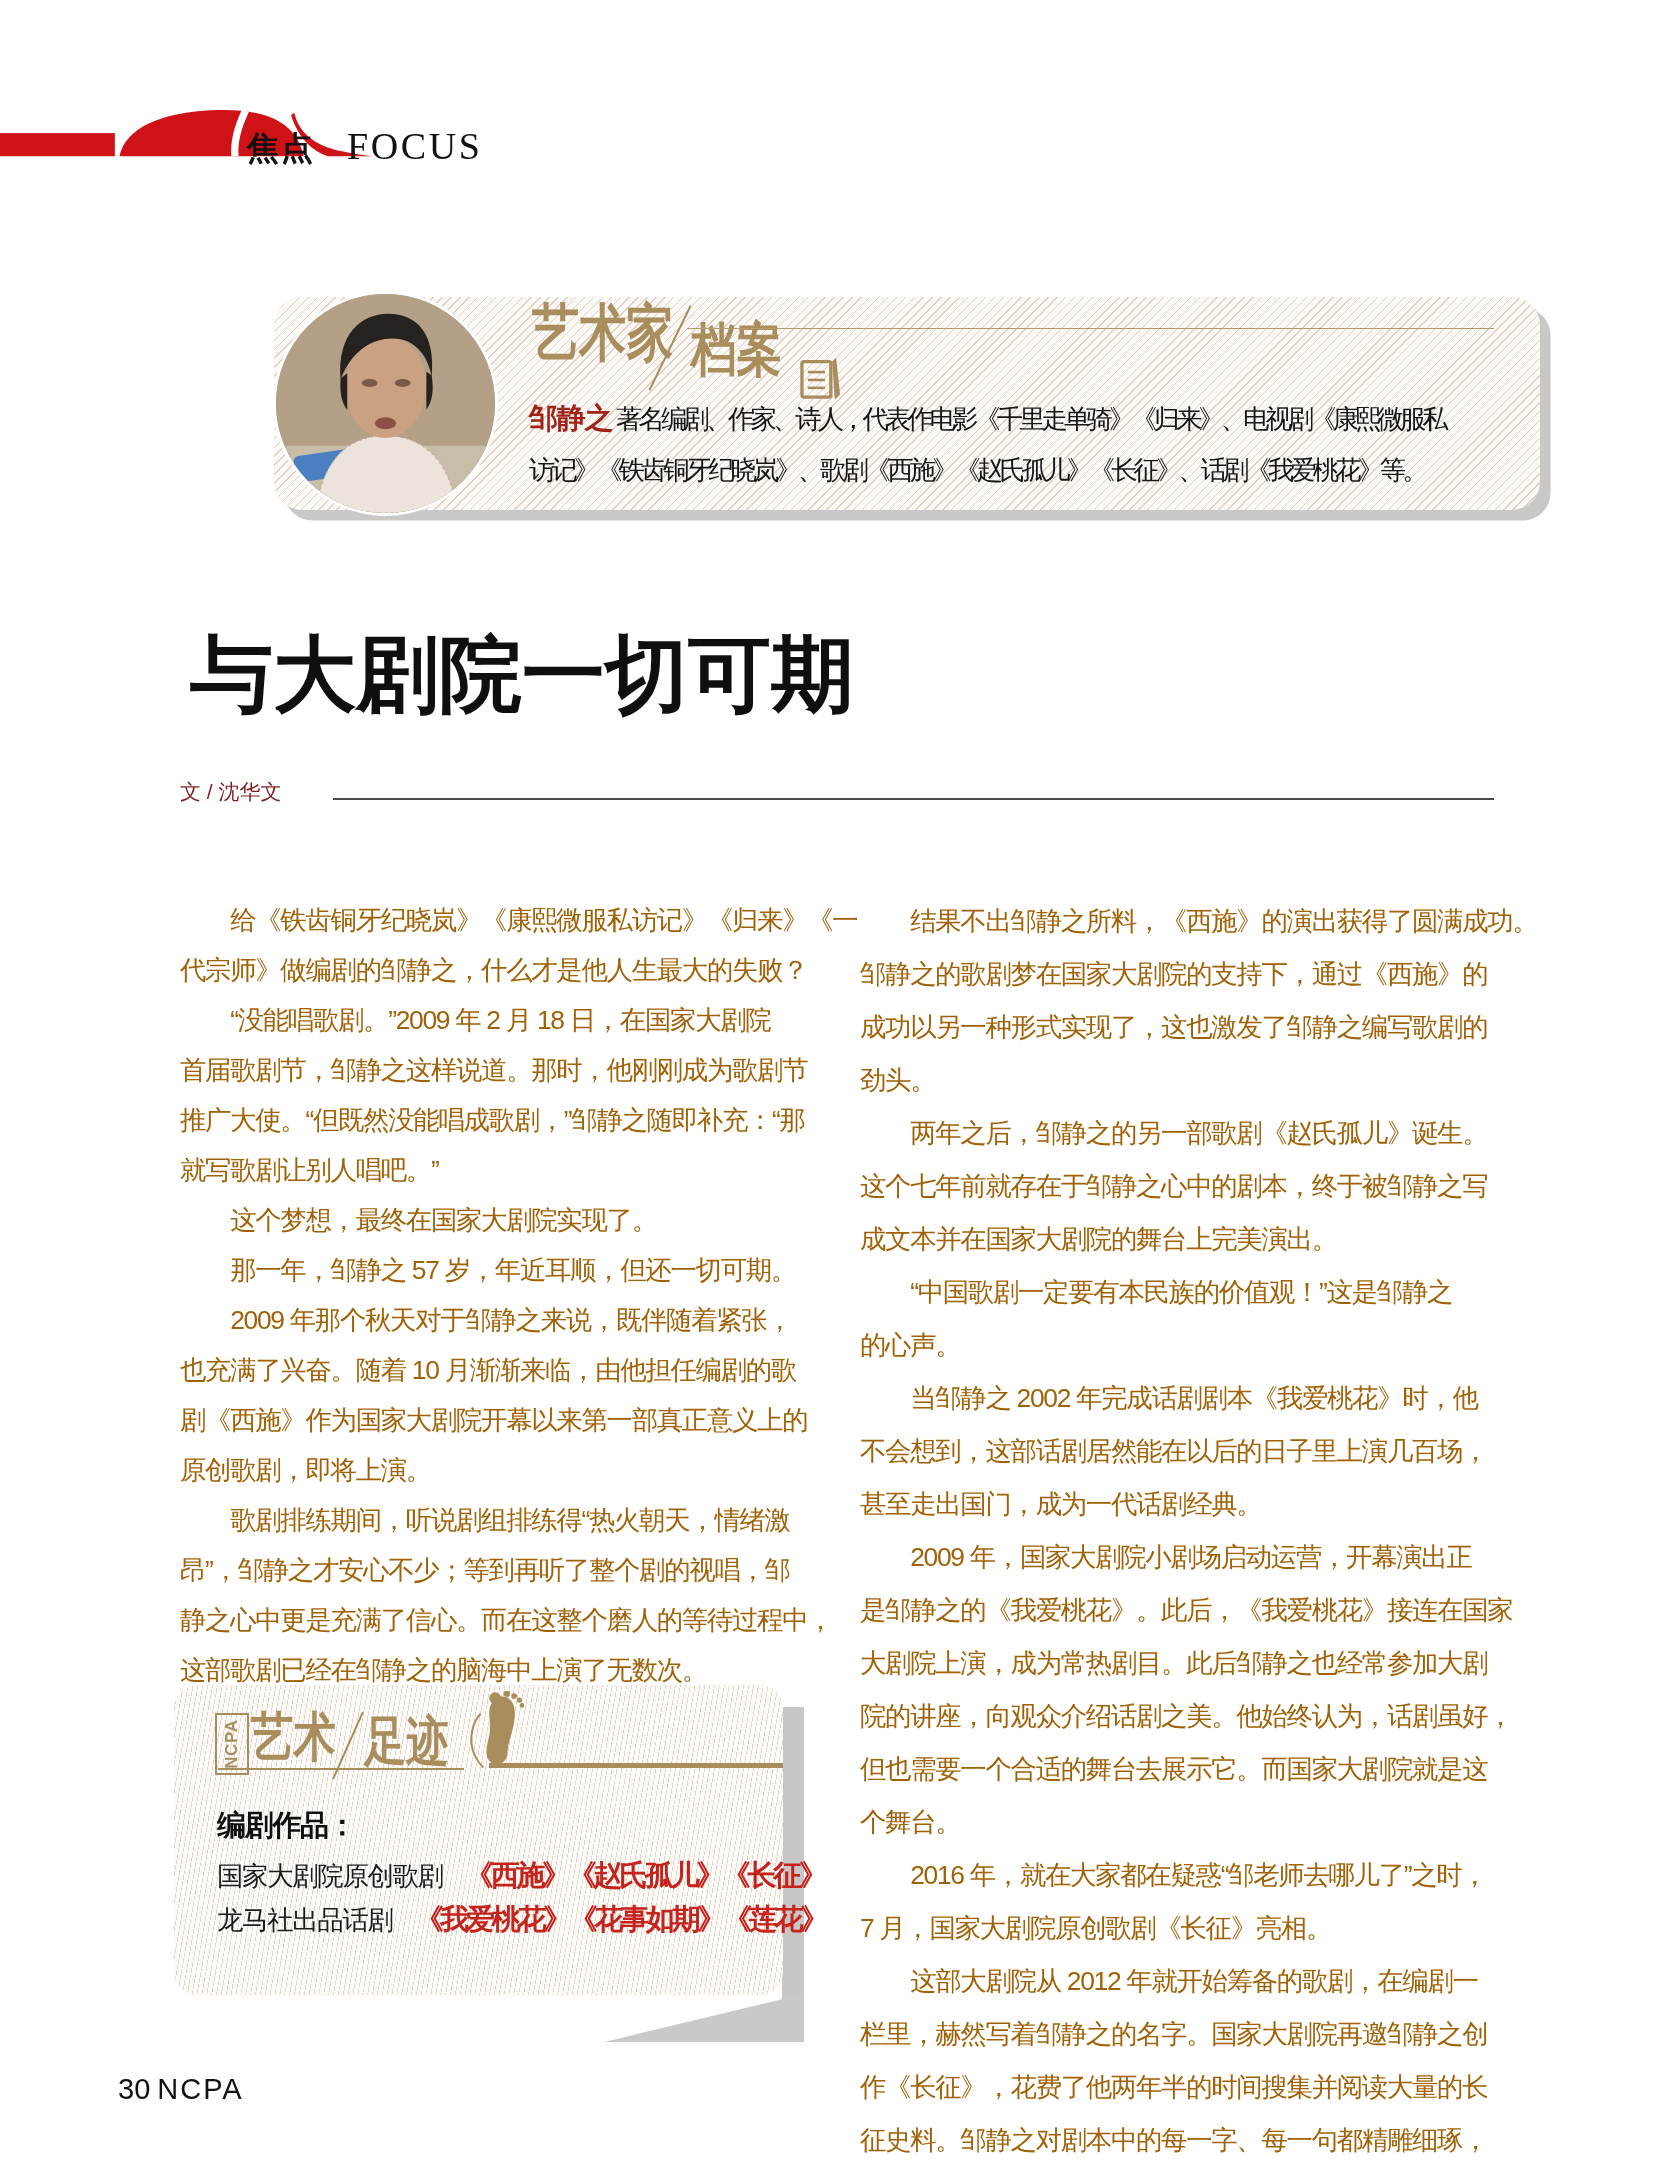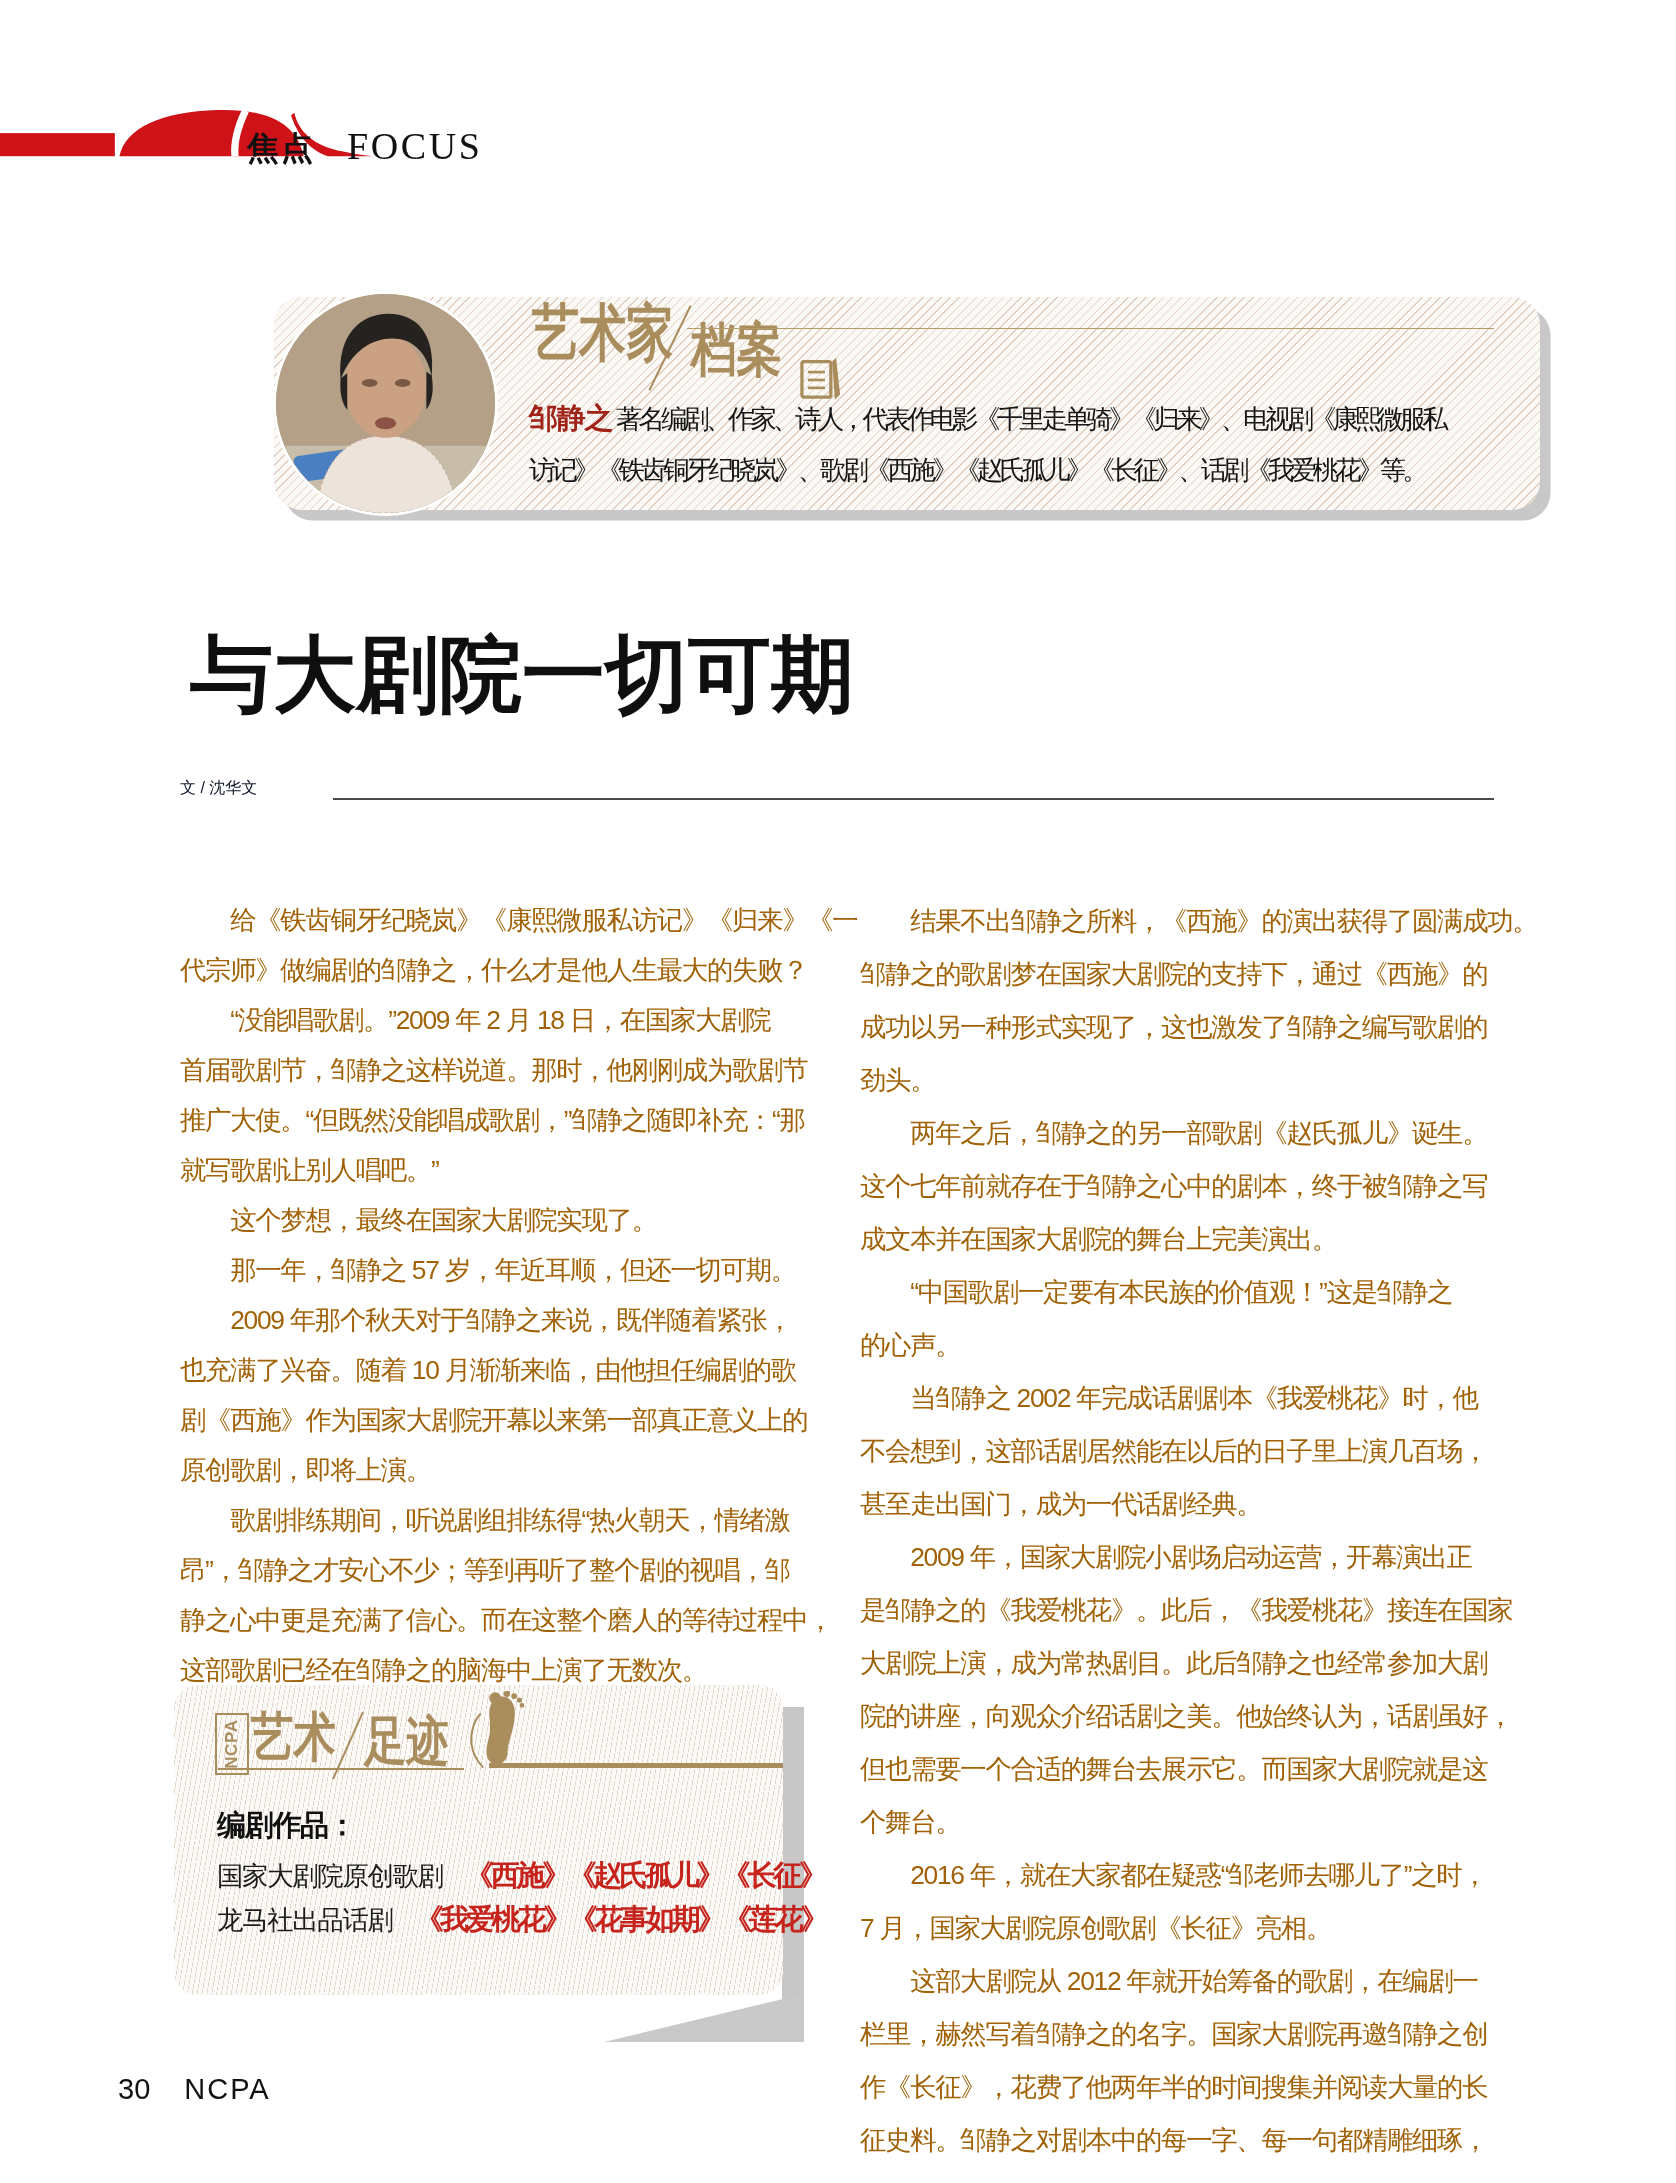--- a/index.html
+++ b/index.html
@@ -27,21 +27,21 @@
     line-height:1;transform:scaleX(.80);transform-origin:left top;white-space:nowrap;}
   .card-slash{left:669px;top:301px;width:2px;height:94px;background:#aa8d5d;transform:rotate(26deg);}
   .card-gold-line{left:687px;top:328px;width:807px;height:1.3px;background:#b69a67;}
   .profile-text{left:529px;top:393px;width:970px;font-family:"Liberation Serif",serif;
     font-size:26.4px;letter-spacing:-4px;color:#161616;line-height:51px;white-space:nowrap;}
   .profile-name{color:#a02318;font-weight:bold;font-size:29px;letter-spacing:-1.3px;margin-right:4px;}
 
   
   .article-title{left:182px;top:626px;font-size:83px;font-weight:700;color:#0f0f0f;
     line-height:1;white-space:nowrap;}
-  .byline{left:180px;top:778px;font-size:16px;color:#0f172a;}
+  .byline{left:180px;top:778px;font-size:21px;color:#7f1d1d;}
   .byline-rule{left:333px;top:798px;width:1161px;height:2px;background:#4a4a4a;}
 
   
   .col{position:absolute;top:895px;width:655px;}
   .col-left{left:180px;}
   .col-right{left:860px;}
   .body-line{font-size:26.4px;letter-spacing:-1.3px;color:#a16207;white-space:nowrap;}
   .col-left .body-line{height:50px;line-height:50px;}
   .col-right .body-line{height:53px;line-height:53px;}
 
@@ -62,21 +62,21 @@
     transform:scaleX(.80);transform-origin:left top;white-space:nowrap;}
   .fbox-slash{left:347px;top:1709px;width:2px;height:73px;background:#aa8d5d;transform:rotate(24deg);}
   .fbox-line-thin{left:218px;top:1768px;width:246px;height:2px;background:#aa8d5d;}
   .fbox-line-thick{left:489px;top:1763px;width:294px;height:4.6px;background:#aa8d5d;}
   .fbox-heading{left:217px;top:1806px;font-size:29px;font-weight:bold;color:#101010;letter-spacing:-1.3px;}
   .work-line{position:absolute;left:217px;white-space:nowrap;}
   .work-prefix{font-size:26.4px;letter-spacing:-1.3px;color:#1b1b1b;}
   .work-titles{font-size:29px;font-weight:bold;letter-spacing:-3.3px;color:#c5231c;margin-left:22px;}
 
   
-  .footer{left:118px;top:2073px;font-size:29px;color:#111;display:flex;gap:34px;}
+  .footer{left:118px;top:2073px;font-size:29px;color:#111;display:flex;gap:7px;}
   .footer .brand{letter-spacing:2px;}
 </style>
 </head>
 <body>
 
 <div class="page">
 
   <svg class="abs" style="left:0;top:102px" width="462" height="86" viewBox="0 0 700 130">
     <rect x="0" y="47" width="174" height="35" fill="#cf1118"></rect>
     <path d="M181,82 C190,40 243,14 330,12 C405,10 450,32 460,82 Z" fill="#cf1118"></path>

